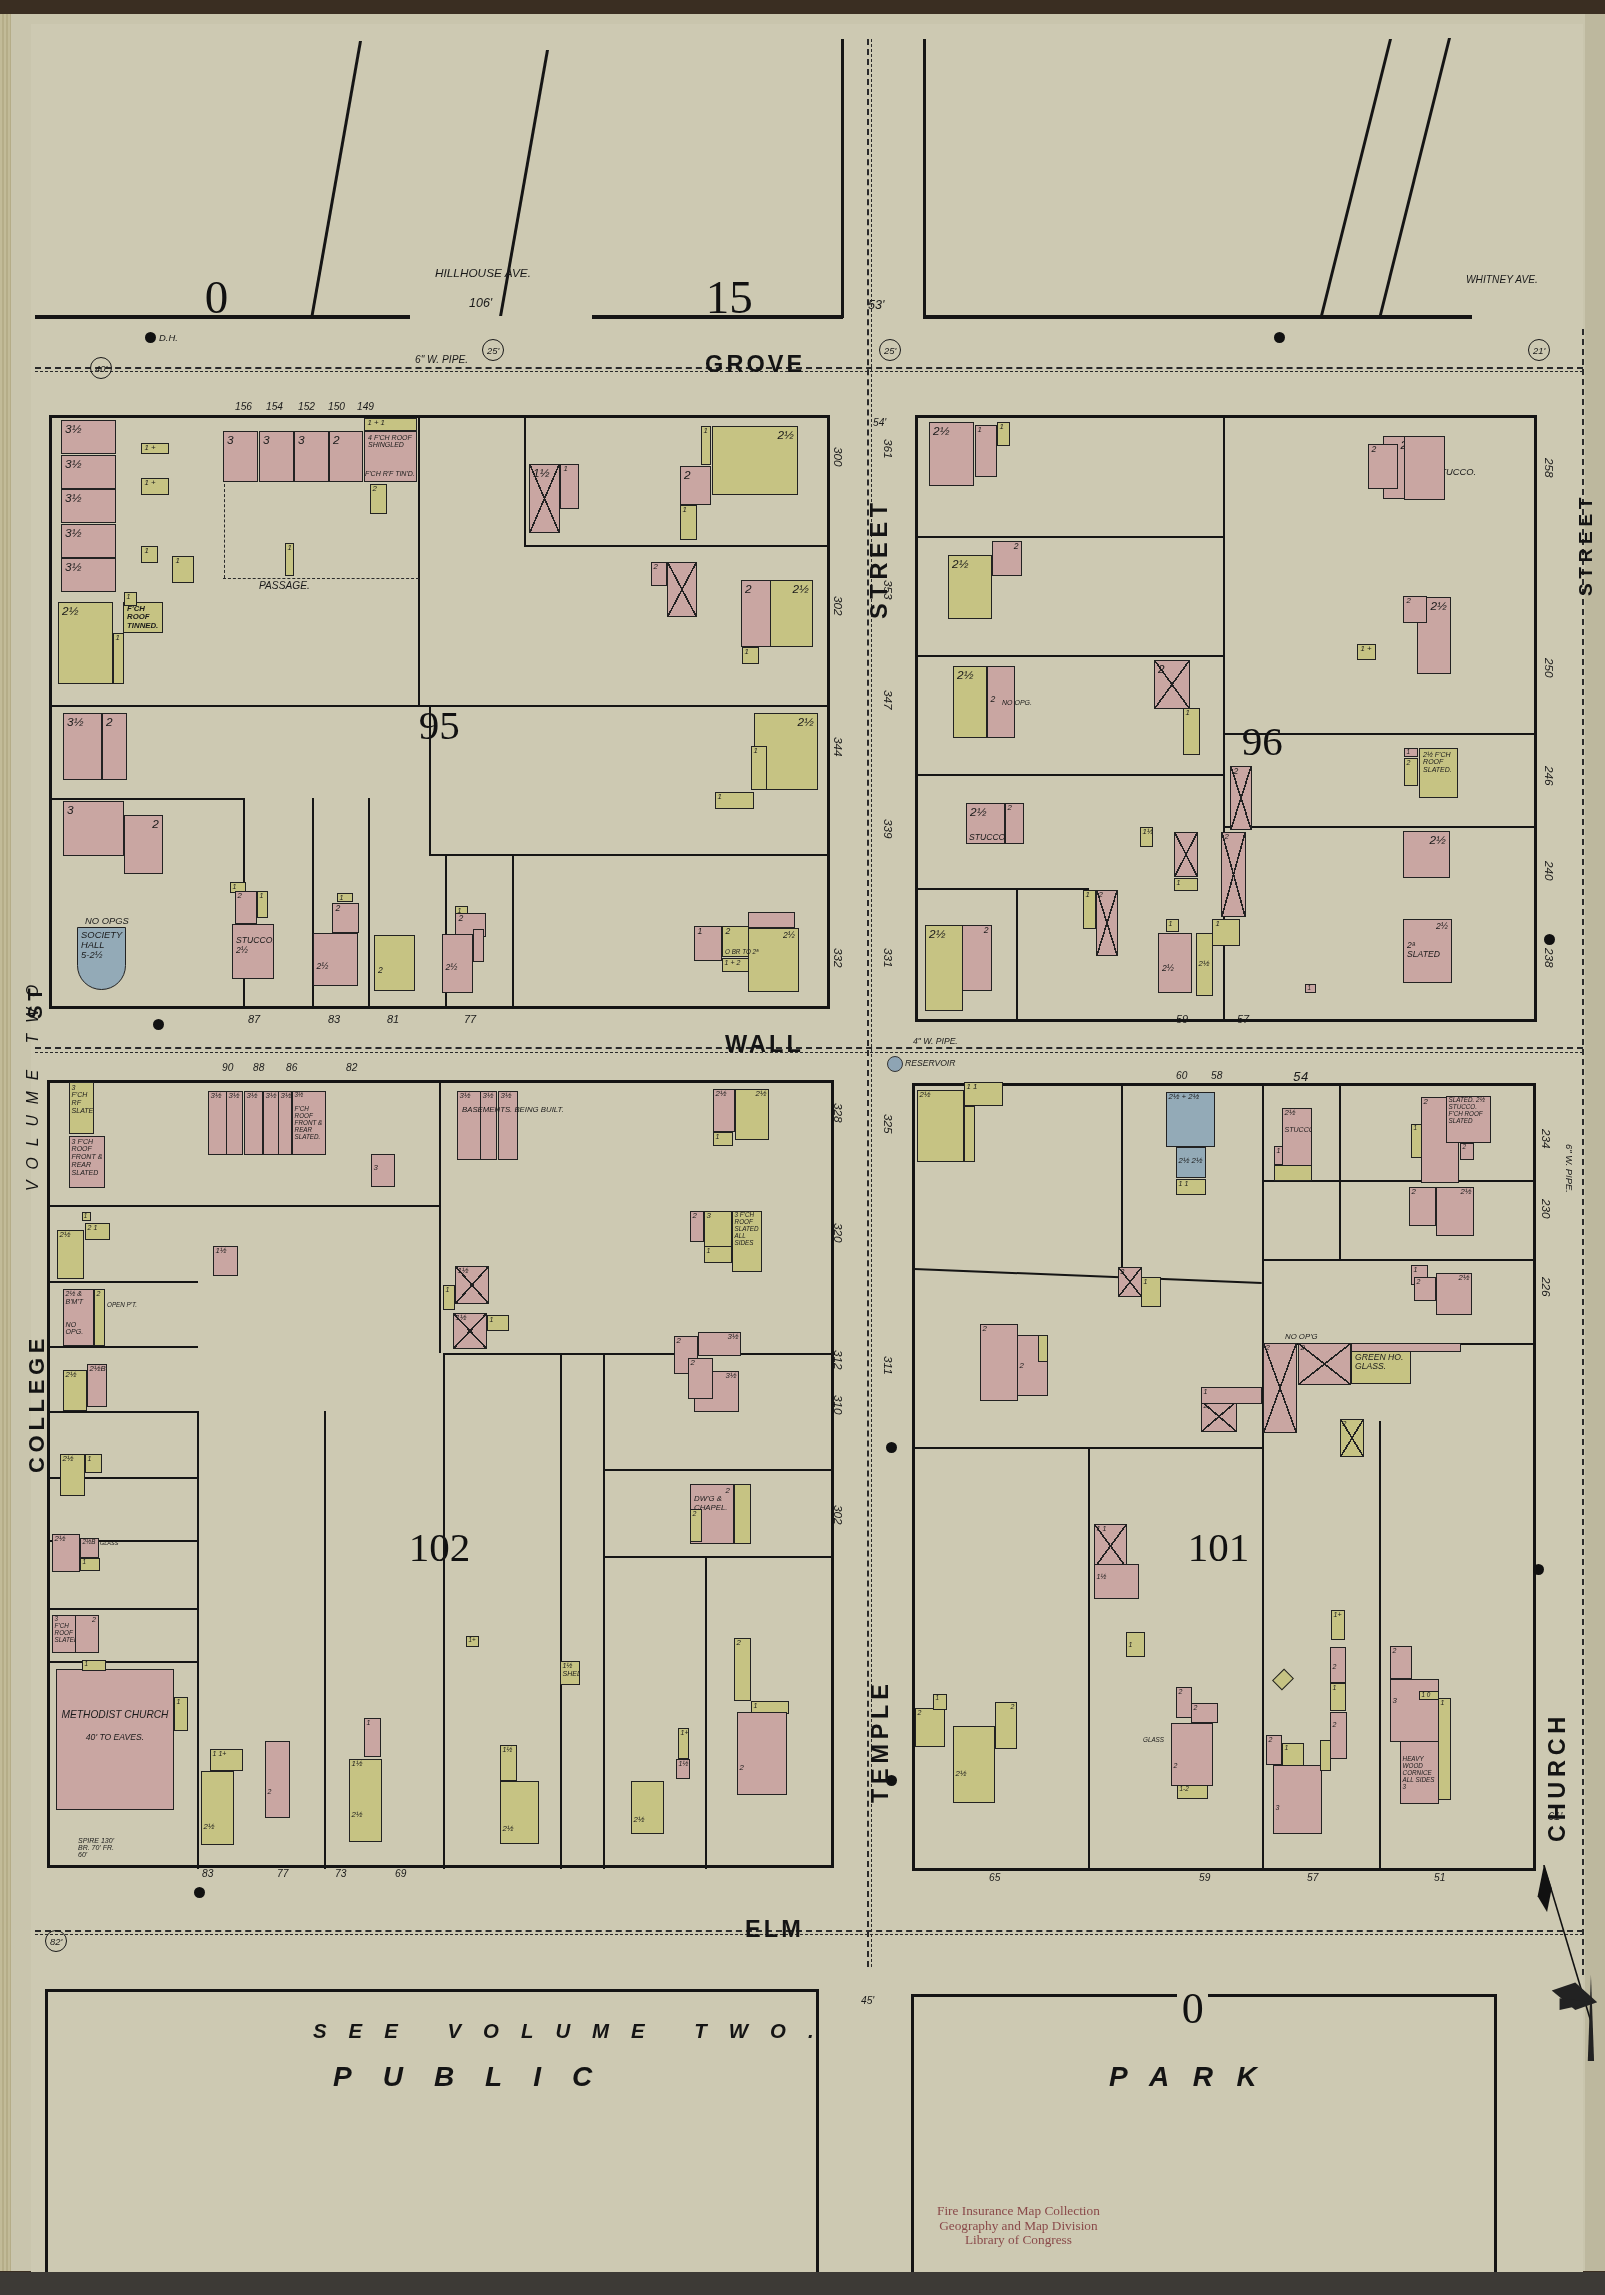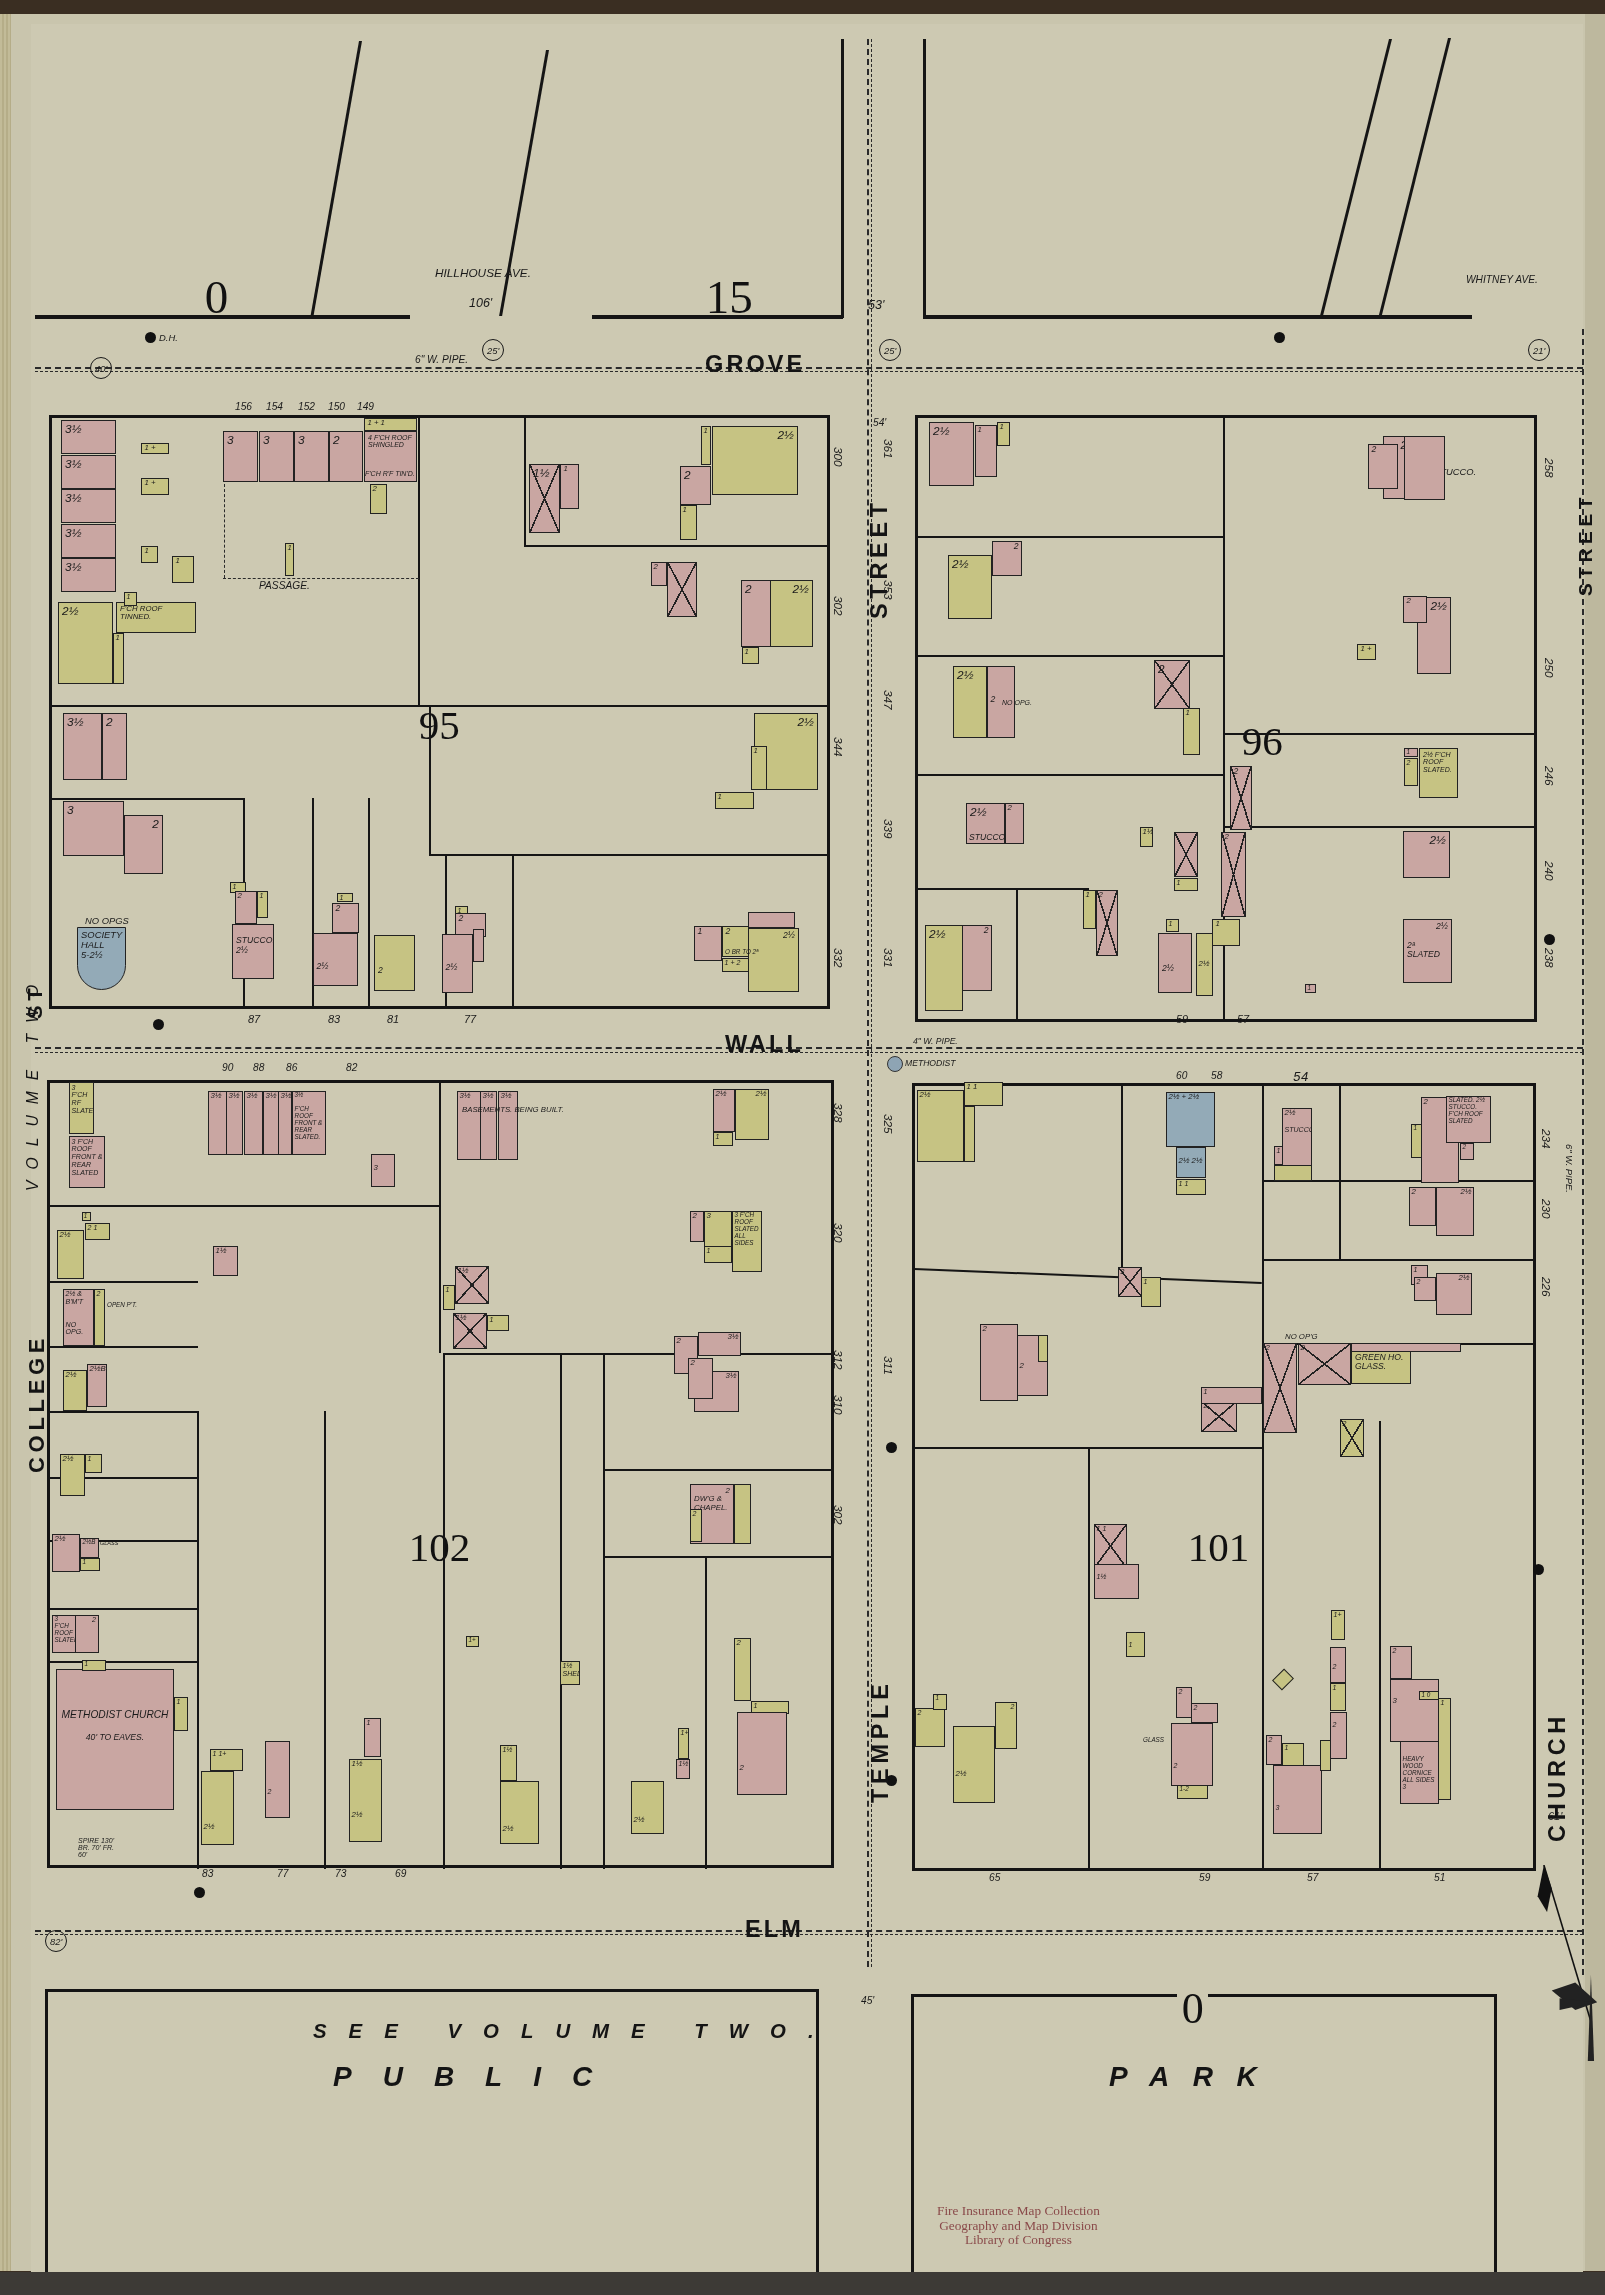--- a/index.html
+++ b/index.html
@@ -86,21 +86,21 @@
 <div class="b pink" style="left:61px;top:420px;width:55px;height:34px;">3½</div>
 <div class="b pink" style="left:61px;top:455px;width:55px;height:34px;">3½</div>
 <div class="b pink" style="left:61px;top:489px;width:55px;height:34px;">3½</div>
 <div class="b pink" style="left:61px;top:524px;width:55px;height:34px;">3½</div>
 <div class="b pink" style="left:61px;top:558px;width:55px;height:34px;">3½</div>
 <div class="b yellow" style="left:141px;top:443px;width:28px;height:11px;font-size:7.8px;padding:0 2.4px;">1 +</div>
 <div class="b yellow" style="left:141px;top:478px;width:28px;height:17px;font-size:7.8px;padding:0 2.4px;">1 +</div>
 <div class="b yellow" style="left:141px;top:546px;width:17px;height:17px;font-size:7.8px;padding:0 2.4px;">1</div>
 <div class="b yellow" style="left:172px;top:556px;width:22px;height:27.4px;font-size:7.8px;padding:0 2.4px;">1</div>
 <div class="b yellow" style="left:58px;top:602px;width:55px;height:82px;">2½</div>
-<div class="b yellow" style="left:116px;top:602px;width:80px;height:31px;font-size:7.8px;"><span>F'CH ROOF TINNED.</span></div>
+<div class="b yellow" style="left:123px;top:602px;width:40px;height:31px;font-size:7.8px;font-weight:bold;"><span>F'CH ROOF TINNED.</span></div>
 <div class="b yellow" style="left:113px;top:633px;width:11px;height:51px;font-size:7.8px;padding:0 1.6px;">1</div>
 
 <div class="tiny" style="left:235px;top:401px;">156</div>
 <div class="tiny" style="left:266px;top:401px;">154</div>
 <div class="tiny" style="left:298px;top:401px;">152</div>
 <div class="tiny" style="left:328px;top:401px;">150</div>
 <div class="tiny" style="left:357px;top:401px;">149</div>
 <div class="b pink" style="left:223px;top:431px;width:35px;height:51px;">3</div>
 <div class="b pink" style="left:259px;top:431px;width:35px;height:51px;">3</div>
 <div class="b pink" style="left:294px;top:431px;width:35px;height:51px;">3</div>
@@ -186,21 +186,21 @@
 <div class="vstreet" style="left:23.5px;top:1019px;font-size:20.4px;">ST</div>
 <div class="vstreet" style="left:23.5px;top:1473px;font-size:22px;">COLLEGE</div>
 <div class="vstreet" style="left:23.5px;top:1191px;font-size:15.7px;font-style:italic;font-weight:normal;letter-spacing:11px;">VOLUME TWO</div>
 <div class="hydrant" style="left:153px;top:1019px;"></div>
 
 <div class="dash-h" style="left:35px;top:1047px;width:1548px;"></div>
 <div class="dash-h" style="left:35px;top:1052px;width:1548px;border-top-width:1.6px;"></div>
 <div class="street" style="left:725px;top:1031px;">WALL</div>
 <div class="small" style="left:913px;top:1036px;font-size:8.6px;">4" W. PIPE.</div>
 <div class="reservoir" style="left:887px;top:1056px;"></div>
-<div class="tiny" style="left:905px;top:1058px;font-size:8.6px;">METHODIST</div>
+<div class="tiny" style="left:905px;top:1058px;font-size:8.6px;">RESERVOIR</div>
 
 <div class="vstreet" style="left:866px;top:619px;">STREET</div>
 <div class="small" style="left:873px;top:417px;font-size:10.2px;">54'</div>
 
 <div class="block" style="left:915px;top:415px;width:622px;height:607px;"></div>
 <div class="blocknum" style="left:1237px;top:717px;">96</div>
 <div class="line" style="left:1223px;top:418px;width:1.6px;height:603px;"></div>
 <div class="line" style="left:917px;top:536px;width:306px;height:1.6px;"></div>
 <div class="line" style="left:917px;top:655px;width:306px;height:1.6px;"></div>
 <div class="line" style="left:917px;top:774px;width:306px;height:1.6px;"></div>

